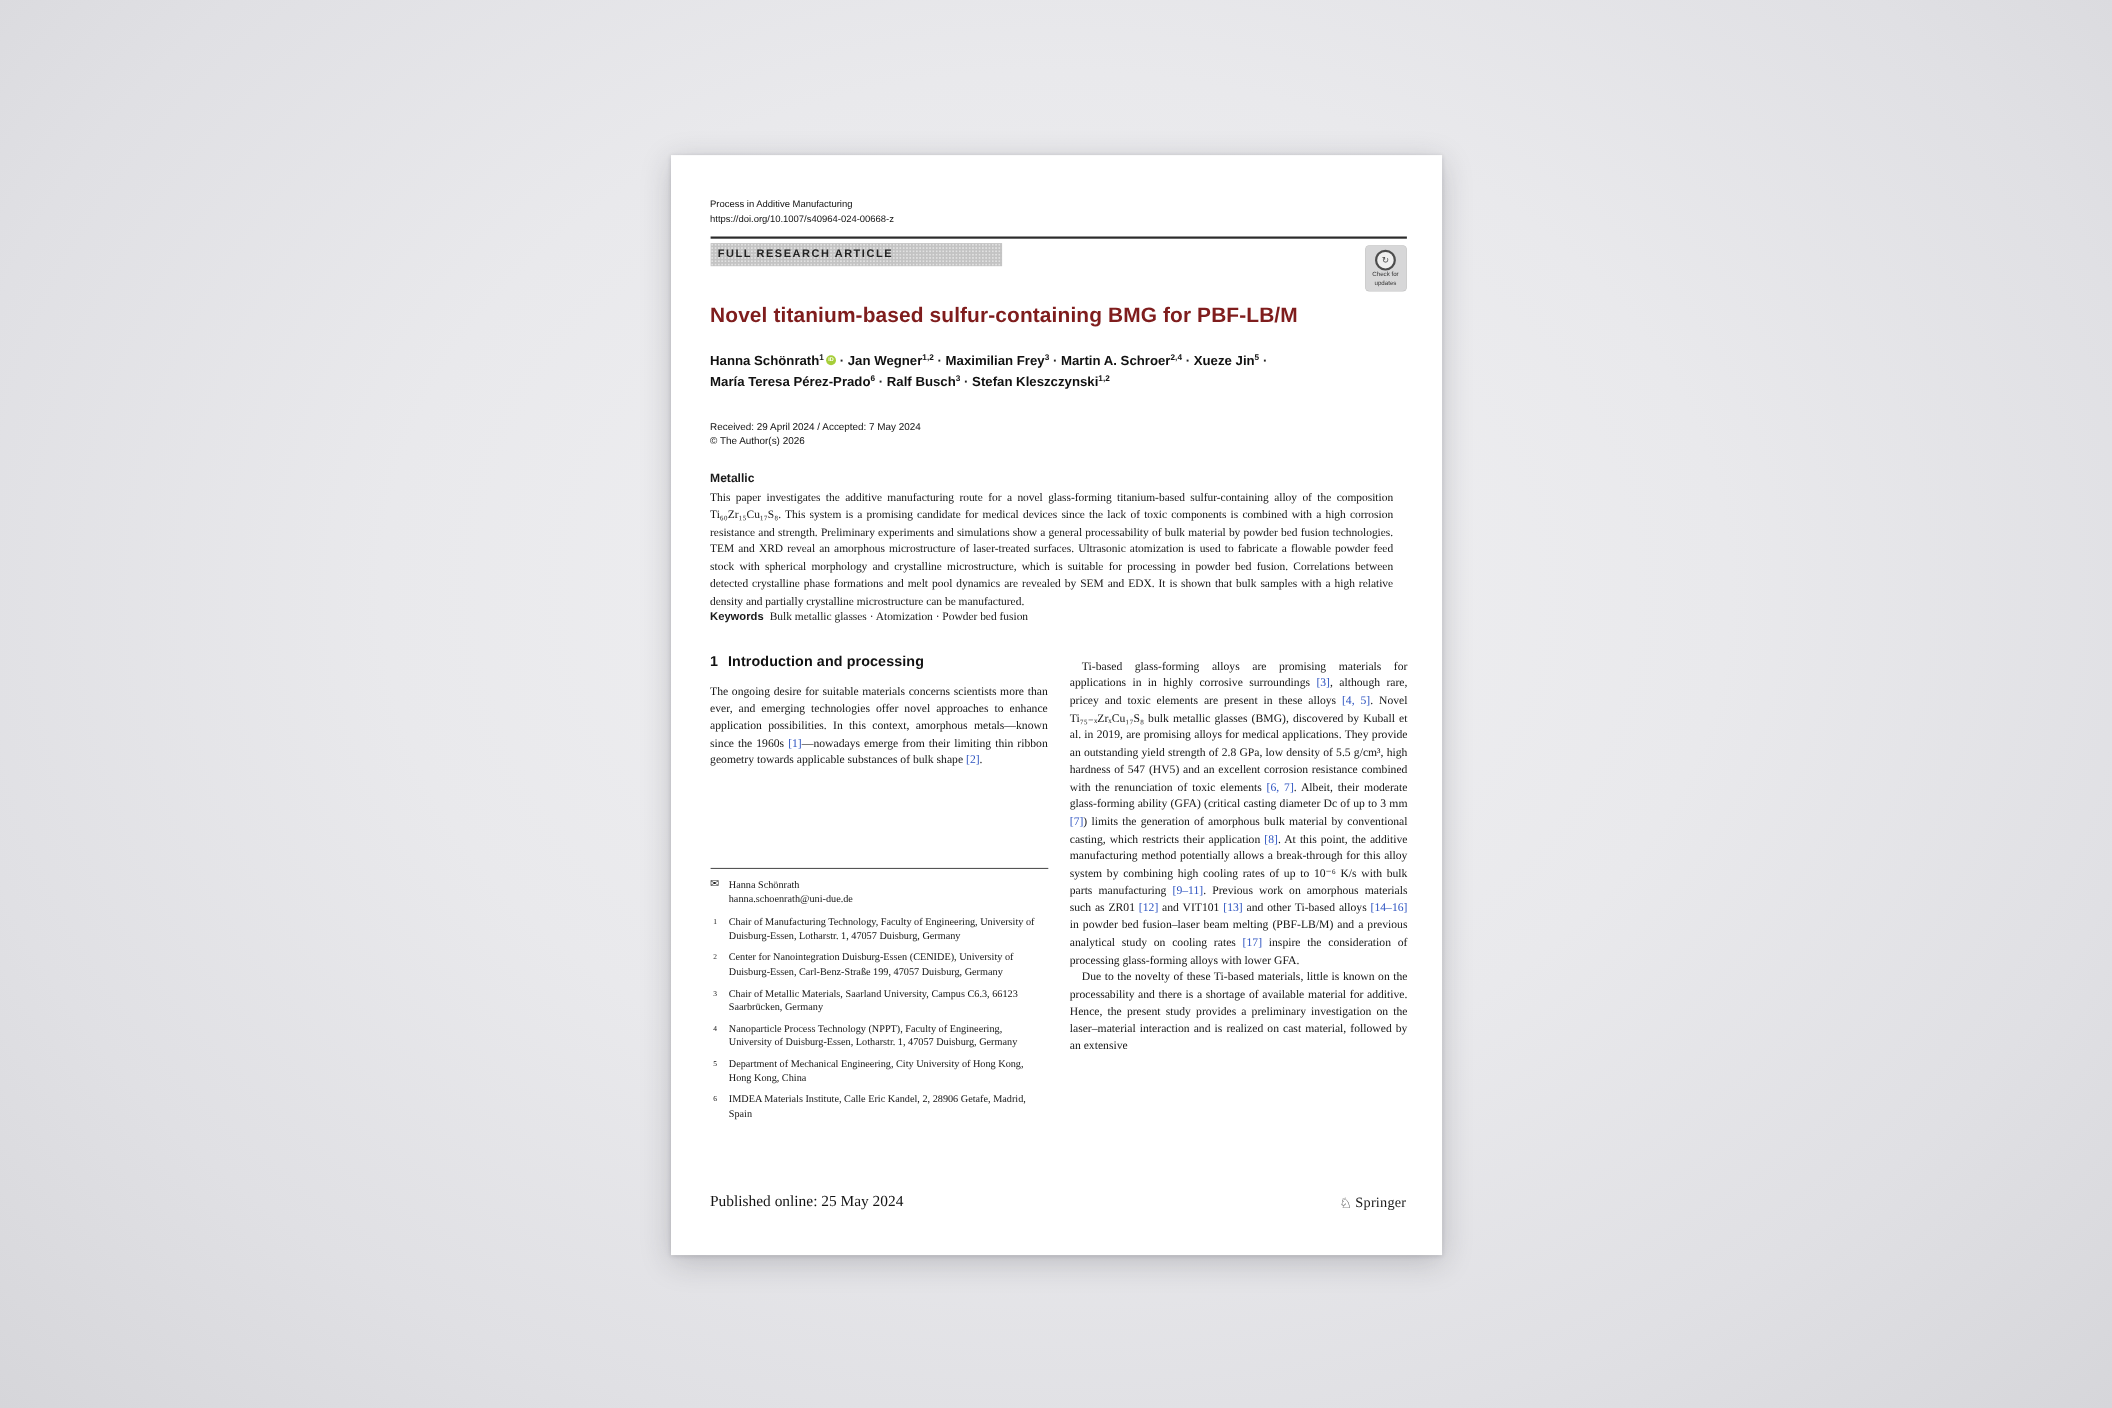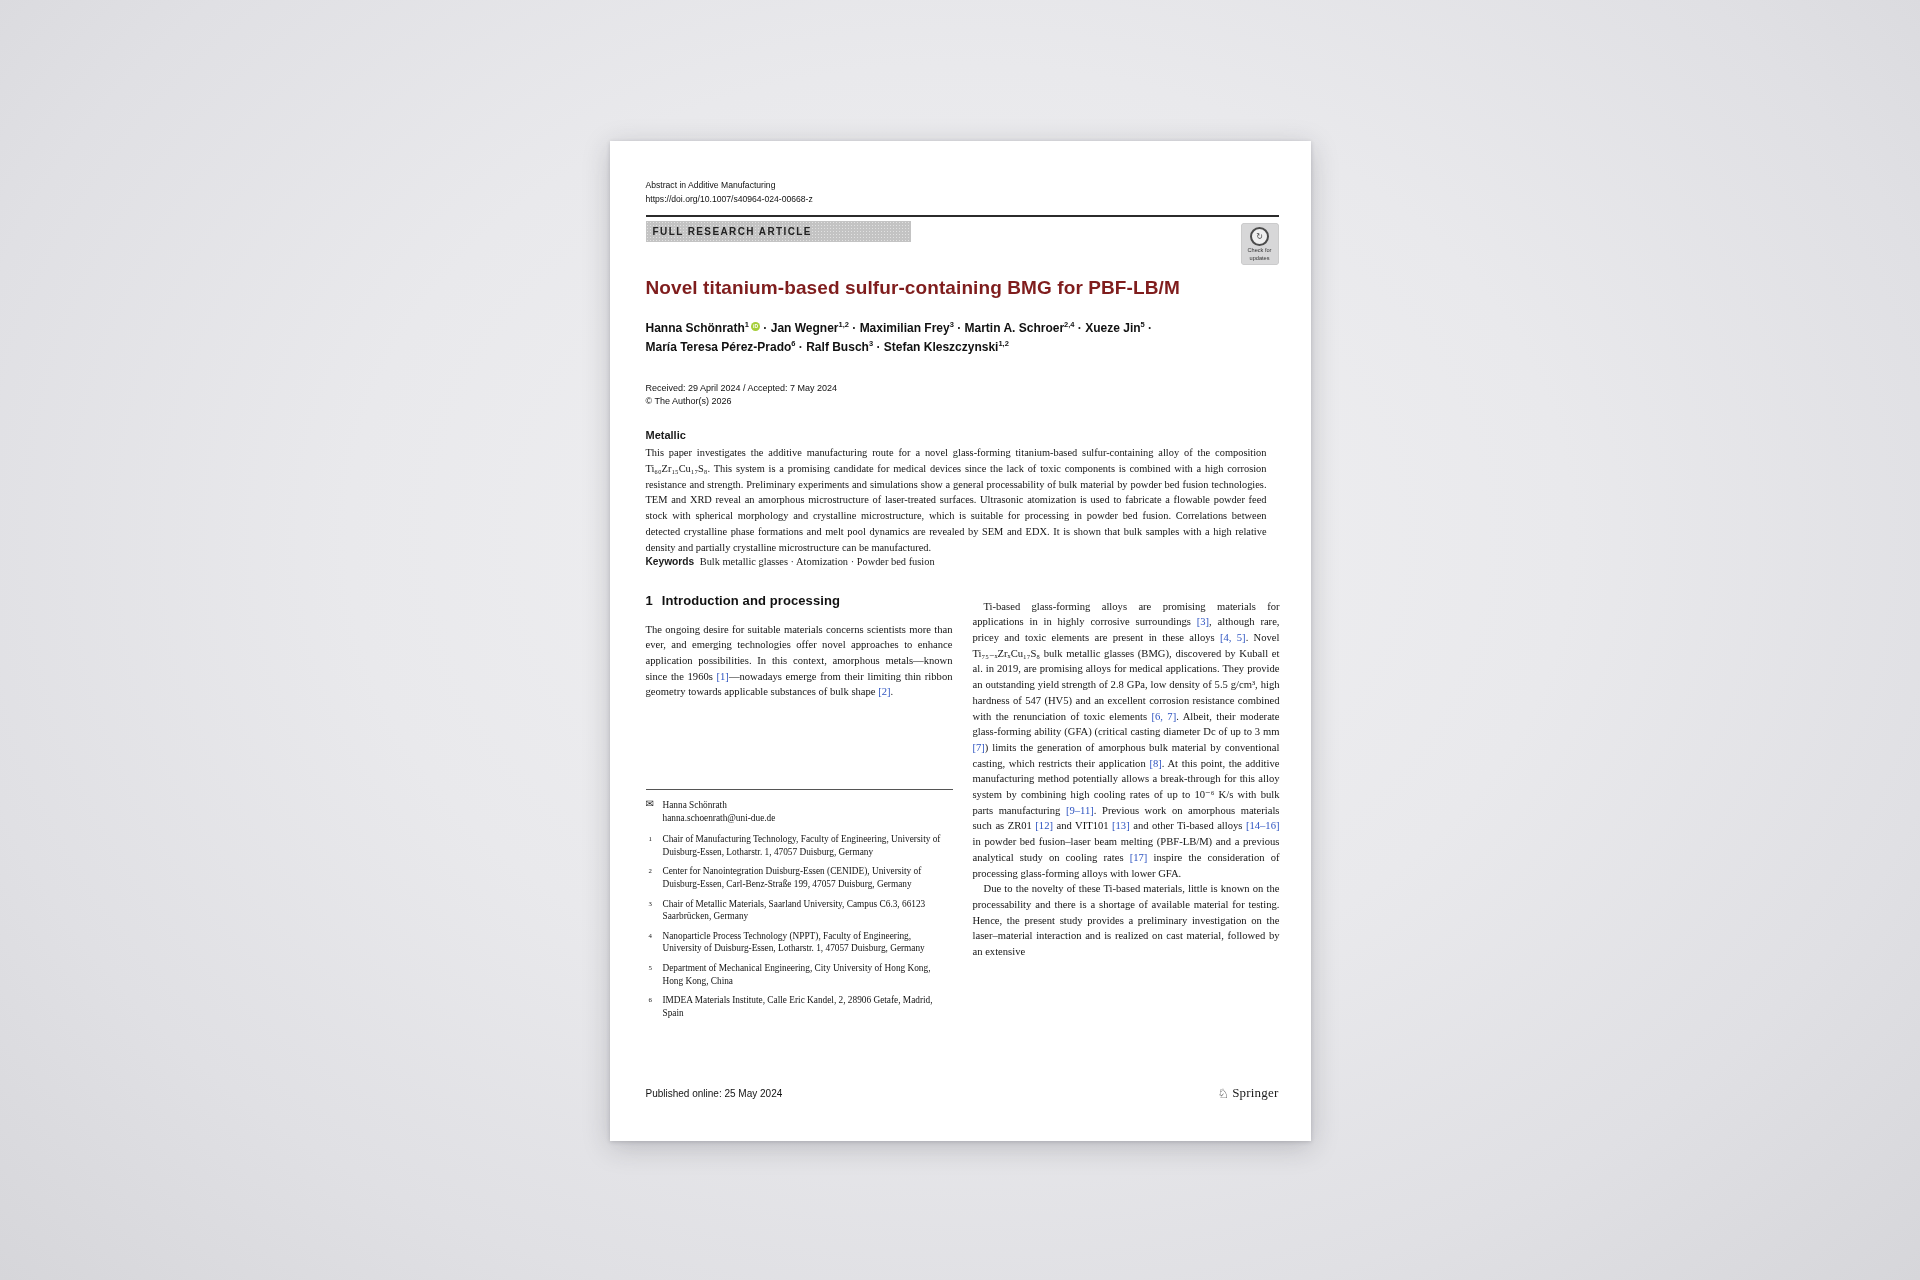--- a/index.html
+++ b/index.html
@@ -92,31 +92,31 @@
   .fn{font-family:"Liberation Serif","DejaVu Serif",serif;font-size:9.3px;line-height:12.6px;color:#141414;}
   .corr{position:relative;padding-left:17px;margin-bottom:9px;}
   .corr .env{position:absolute;left:0;top:-1px;font-size:10px;color:#222;}
   .aff{position:relative;padding-left:17px;margin-top:7px;}
   .aff sup{position:absolute;left:3px;top:0;font-size:6.8px;}
   
   .page-footer{
     position:absolute;left:36px;right:32px;top:944px;
     display:flex;justify-content:space-between;align-items:center;
   }
-  .published{font-family:Liberation Sans, sans-serif;font-size:10px;color:#141414;}
+  .published{font-family:Liberation Serif, serif;font-size:14px;color:#141414;}
   .publisher{display:flex;align-items:center;gap:3px;}
   .publisher .knight{font-size:13px;line-height:13px;color:#1a1a1a;}
   .publisher .word{font-family:"Liberation Serif","DejaVu Serif",serif;font-size:13px;color:#1a1a1a;letter-spacing:.2px;}
 </style>
 </head>
 <body>
 
 <div class="sheet">
 
-  <div class="journal">Abstract in Additive Manufacturing</div>
+  <div class="journal">Process in Additive Manufacturing</div>
   <div class="doi">https://doi.org/10.1007/s40964-024-00668-z</div>
   <div class="toprule"></div>
   <div class="type-bar">
     <span>FULL RESEARCH ARTICLE</span>
   </div>
 
   <div class="update-badge">
     <span class="ring">↻</span>
     <span class="bl">Check for</span>
     <span class="bl">updates</span>
@@ -137,21 +137,21 @@
     <span class="kw-text">&nbsp;<span>Bulk metallic glasses · Atomization · Powder bed fusion</span></span>
   </div>
 
   <div class="columns">
     <div class="col left">
       <h3 class="sec"><span class="secnum">1</span><span>Introduction and processing</span></h3>
       <p class="body-text">The ongoing desire for suitable materials concerns scientists more than ever, and emerging technologies offer novel approaches to enhance application possibilities. In this context, amorphous metals—known since the 1960s <span class="cite">[1]</span>—nowadays emerge from their limiting thin ribbon geometry towards applicable substances of bulk shape <span class="cite">[2]</span>.</p>
     </div>
     <div class="col right">
       <p class="body-text indent">Ti-based glass-forming alloys are promising materials for applications in in highly corrosive surroundings <span class="cite">[3]</span>, although rare, pricey and toxic elements are present in these alloys <span class="cite">[4, 5]</span>. Novel Ti₇₅₋ₓZrₓCu₁₇S₈ bulk metallic glasses (BMG), discovered by Kuball et al. in 2019, are promising alloys for medical applications. They provide an outstanding yield strength of 2.8 GPa, low density of 5.5 g/cm³, high hardness of 547 (HV5) and an excellent corrosion resistance combined with the renunciation of toxic elements <span class="cite">[6, 7]</span>. Albeit, their moderate glass-forming ability (GFA) (critical casting diameter Dc of up to 3 mm <span class="cite">[7]</span>) limits the generation of amorphous bulk material by conventional casting, which restricts their application <span class="cite">[8]</span>. At this point, the additive manufacturing method potentially allows a break-through for this alloy system by combining high cooling rates of up to 10⁻⁶ K/s with bulk parts manufacturing <span class="cite">[9–11]</span>. Previous work on amorphous materials such as ZR01 <span class="cite">[12]</span> and VIT101 <span class="cite">[13]</span> and other Ti-based alloys <span class="cite">[14–16]</span> in powder bed fusion–laser beam melting (PBF-LB/M) and a previous analytical study on cooling rates <span class="cite">[17]</span> inspire the consideration of processing glass-forming alloys with lower GFA.</p>
-      <p class="body-text indent">Due to the novelty of these Ti-based materials, little is known on the processability and there is a shortage of available material for testing. Hence, the present study provides a preliminary investigation on the laser–material interaction and is realized on cast material, followed by an extensive</p>
+      <p class="body-text indent">Due to the novelty of these Ti-based materials, little is known on the processability and there is a shortage of available material for additive. Hence, the present study provides a preliminary investigation on the laser–material interaction and is realized on cast material, followed by an extensive</p>
     </div>
   </div>
 
   <div class="footnotes">
     <div class="fn-rule"></div>
     <div class="fn corr">
       <span class="env">✉</span>
       <span>Hanna Schönrath</span><br>
       <span>hanna.schoenrath@uni-due.de</span>
     </div>

